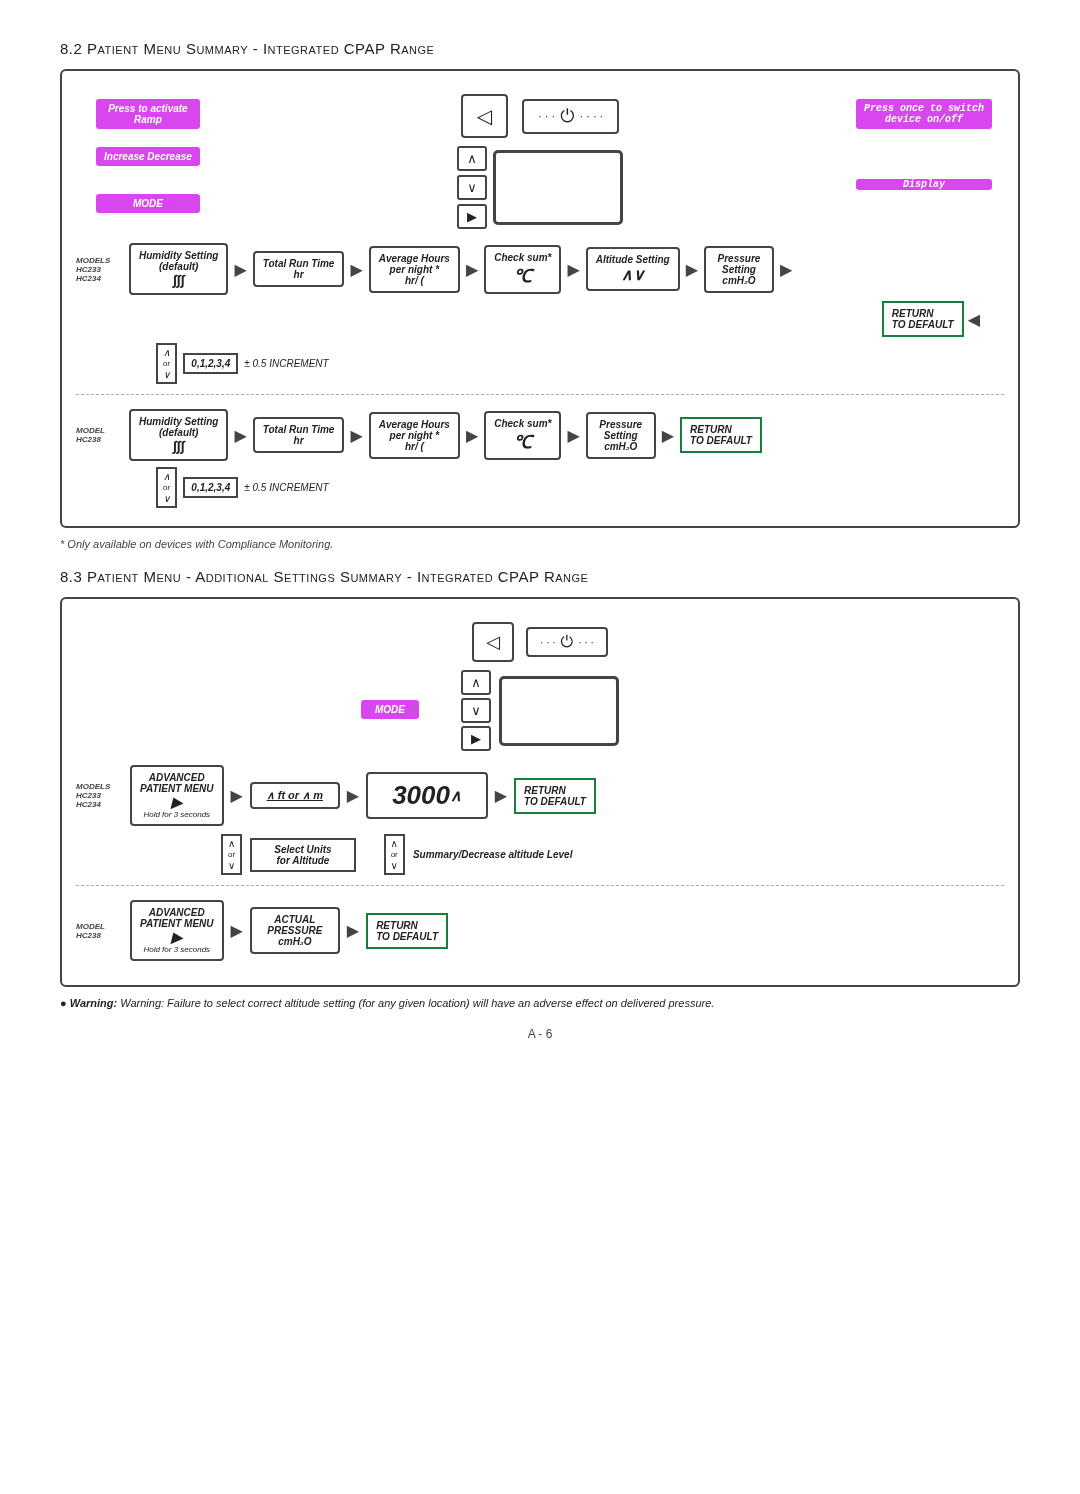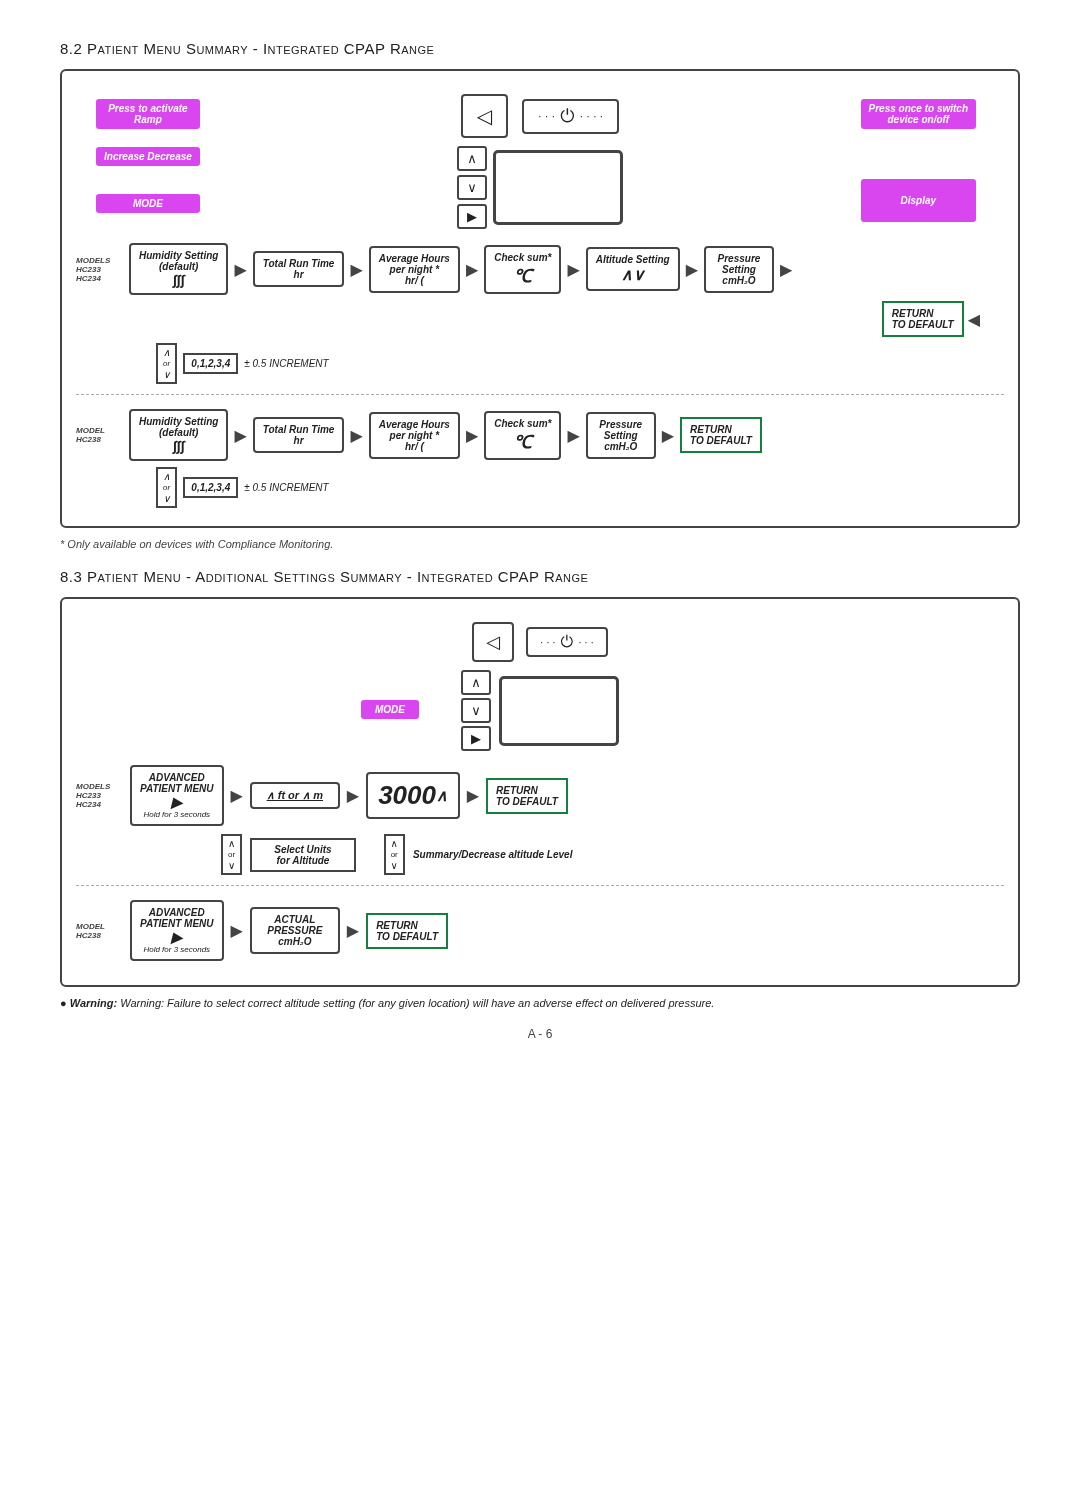--- a/index.html
+++ b/index.html
@@ -120,22 +120,23 @@
     .left-labels {
       position: absolute;
       left: 20px;
       top: 10px;
       display: flex;
       flex-direction: column;
       gap: 18px;
     }
     .right-labels {
       position: absolute;
-      right: 28px;
+      right: 12px;
       top: 10px;
+      font-family: Liberation Mono, monospace;
     }
     .center-device {
       display: flex;
       flex-direction: column;
       align-items: center;
       gap: 4px;
       margin-top: 5px;
     }
     .display-area {
       border: 3px solid #444;
@@ -196,21 +197,21 @@
         </div>
         <div class="display-area"></div>
       </div>
     </div>
 
     <div class="right-labels">
       <div class="grey-label" style="font-size:10px; padding:4px 8px;">
         <em><strong>Press once to switch<br>device on/off</strong></em>
       </div>
       <div style="margin-top:50px;">
-        <div class="grey-label" style="font-size:10px; padding:16px 14px;">
+        <div class="grey-label" style="font-size:10px; padding:0 14px;">
           <em><strong>Display</strong></em>
         </div>
       </div>
     </div>
   </div>
 
   <div class="flow-section">
     <div style="display:flex; align-items:center; flex-wrap:nowrap; gap:2px; margin-bottom:6px;">
       <div class="model-label" style="font-size:8px;font-style:italic;font-weight:bold;min-width:45px;"><em><strong>MODELS<br>HC233<br>HC234</strong></em></div>
       <div class="flow-box" style="min-width:90px; font-size:10px;">
@@ -320,21 +321,21 @@
       <div class="flow-box" style="font-size:10px; min-width:90px;">
         <em><strong>ADVANCED<br>PATIENT MENU</strong></em><br>
         <div style="text-align:center; font-size:14px;">▶</div>
         <div style="font-size:8px; font-style:italic; font-weight:normal;">Hold for 3 seconds</div>
       </div>
       <span class="arrow">▶</span>
       <div class="flow-box" style="font-size:11px; min-width:90px;text-decoration:underline;">
         <em><strong>∧ ft or ∧ m</strong></em>
       </div>
       <span class="arrow">▶</span>
-      <div style="display:flex; align-items:center; border:2px solid #444; border-radius:4px; padding:6px 10px; font-size:26px; font-style:italic; font-weight:bold;">
+      <div style="display:flex; align-items:center; border:2px solid #444; border-radius:4px; padding:6px 24px; font-size:26px; font-style:italic; font-weight:bold;">
         <span>3000</span>
           <span style="font-size:16px;">∧</span>
       </div>
       <span class="arrow">▶</span>
       <div class="return-box" style="font-size:10px; min-width:80px;">
         <em><strong>RETURN<br>TO DEFAULT</strong></em>
       </div>
     </div>
 
     <div style="display:flex; align-items:center; gap:8px; margin-left:145px; margin-bottom:6px;">

